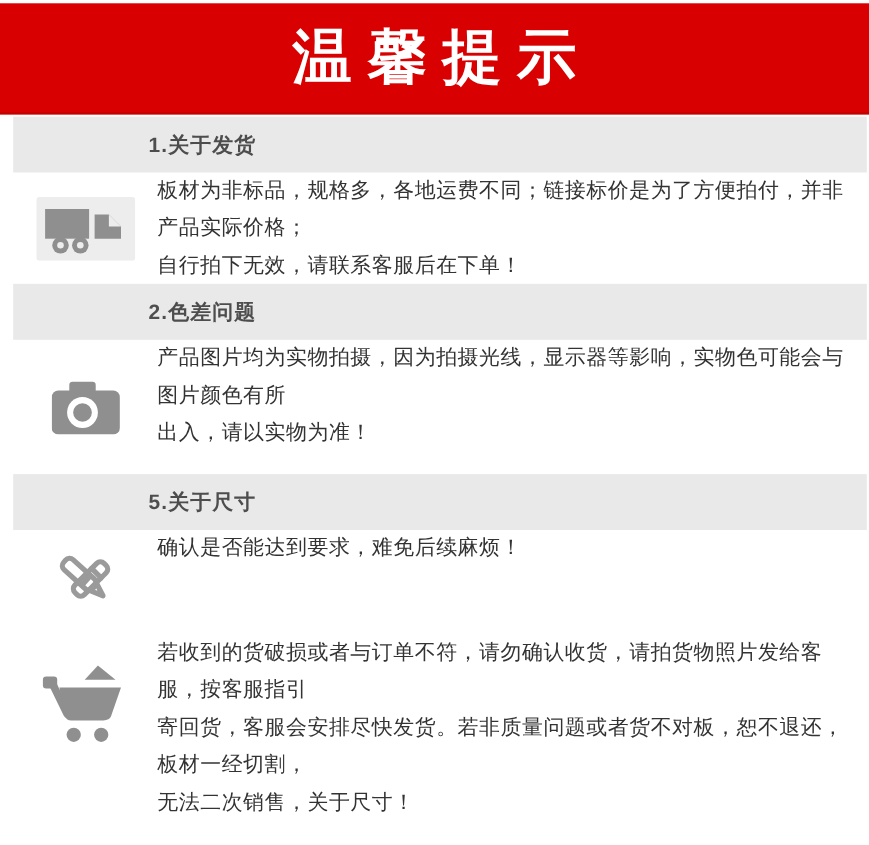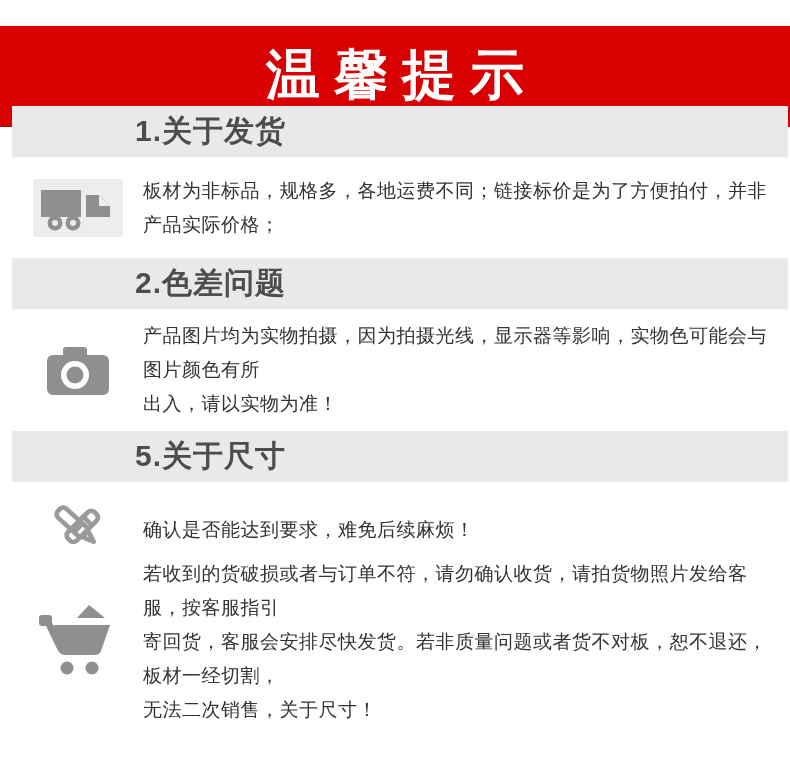--- a/index.html
+++ b/index.html
@@ -9,50 +9,50 @@
     width:790px; height:768px;
     background:#fff;
     overflow:hidden;
     font-family:"Liberation Sans", sans-serif;
   }
   .banner {
     position:absolute; top:3px; left:0;
     width:790px; height:101px;
     background:#d80000;
     border-bottom:2px solid #c40000;
-    display:flex; align-items:center; justify-content:center;margin-top:23px;
+    display:flex; align-items:center; justify-content:center;
   }
   .banner-title {
     color:#ffffff;
     font-size:54px;
     font-weight:bold;
     letter-spacing:14px;
     text-indent:14px;
     white-space:nowrap;
   }
   .sections {
     position:absolute; top:106px; left:12px;
     width:776px;
   }
   .sec-header {
     height:51px;
     background:#e9e9e9;
     display:flex; align-items:center;
     padding-left:123px;
   }
   .sec-title {
-    font-size:30px;
+    font-size:19px;
     font-weight:bold;
     color:#4d4d4d;
     letter-spacing:1px;
     white-space:nowrap;
   }
   .sec-body {
     background:#ffffff;
-    display:flex; align-items:center;
+    display:flex; 
   }
   .b1 { height:101px; }
   .b2 { height:122px; }
   .b3 { height:95px;  }
   .b4 { height:130px; }
   .icon-cell {
     flex:none;
     width:131px;
     display:flex; align-items:center; justify-content:center;
   }
@@ -89,20 +89,21 @@
             <path d="M53 16 L66 16 L77 27 L77 38 L53 38 Z" fill="#8f8f8f"></path>
             <path d="M66 16 L66 27 L77 27 Z" fill="#ededed"></path>
             <circle cx="22" cy="44" r="7.5" fill="#8f8f8f"></circle>
             <circle cx="22" cy="44" r="3" fill="#ededed"></circle>
             <circle cx="40" cy="44" r="7.5" fill="#8f8f8f"></circle>
             <circle cx="40" cy="44" r="3" fill="#ededed"></circle>
           </svg>
         </div>
         <div class="text-cell">
           <div>板材为非标品，规格多，各地运费不同；链接标价是为了方便拍付，并非产品实际价格；</div>
+          <div>自行拍下无效，请联系客服后在下单！</div>
         </div>
       </div>
     </section>
 
     <section>
       <div class="sec-header">
         <h2 class="sec-title">2.色差问题</h2>
       </div>
       <div class="sec-body b2">
         <div class="icon-cell">

